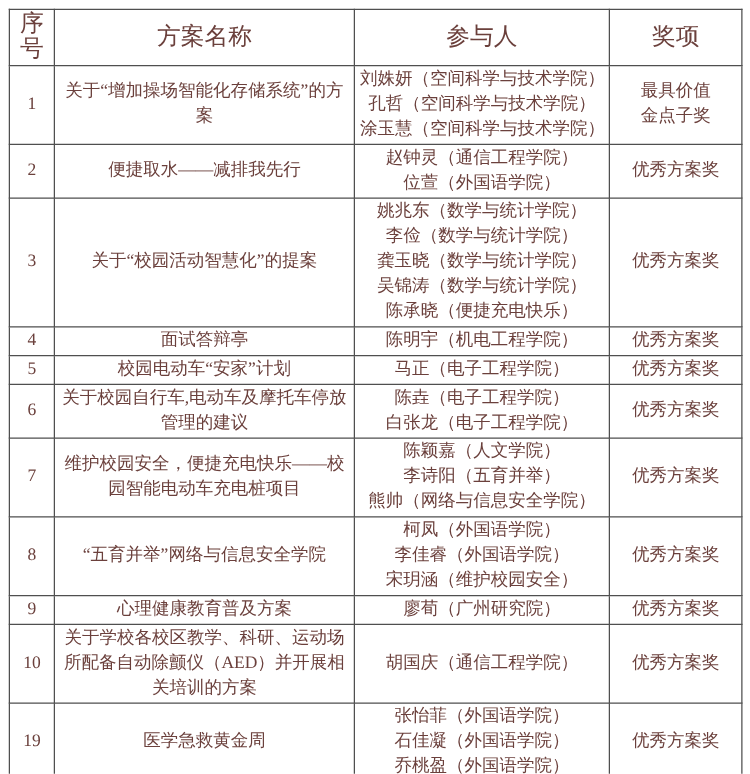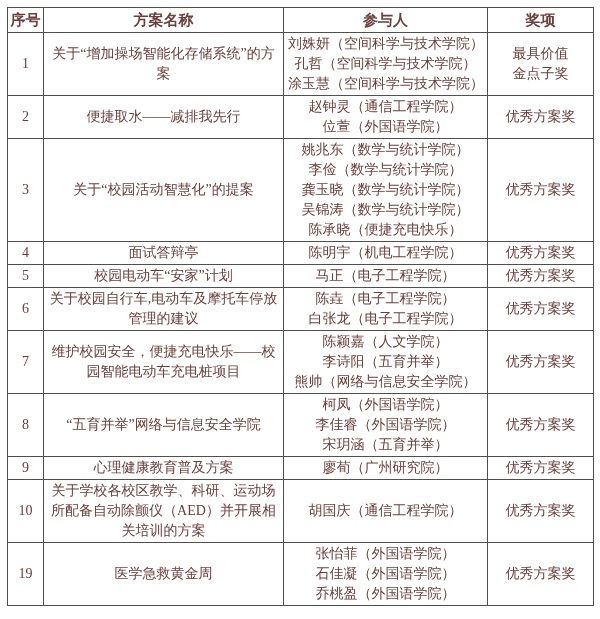--- a/index.html
+++ b/index.html
@@ -29,22 +29,22 @@
     border:1px solid var(--border-color);
     text-align:center;
     vertical-align:middle;
     font-size:14px;
     line-height:20px;
     padding:1px 4px;
     overflow:hidden;
     word-break:break-all;
   }
   .award-table th{
-    font-weight:bold;
-    font-size:15px;
+    font-weight:normal;
+    font-size:19px;
     padding:2px 2px;
   }
   .cell-line{
     white-space:nowrap;
   }
 </style>
 </head>
 <body>
 
 <table class="award-table">
@@ -143,21 +143,21 @@
         <td>
           <div class="cell-line">优秀方案奖</div>
         </td>
       </tr>
       <tr>
         <td>8</td>
         <td>“五育并举”网络与信息安全学院</td>
         <td>
           <div class="cell-line">柯凤（外国语学院）</div>
           <div class="cell-line">李佳睿（外国语学院）</div>
-          <div class="cell-line">宋玥涵（五育并举）</div>
+          <div class="cell-line">宋玥涵（维护校园安全）</div>
         </td>
         <td>
           <div class="cell-line">优秀方案奖</div>
         </td>
       </tr>
       <tr>
         <td>9</td>
         <td>心理健康教育普及方案</td>
         <td>
           <div class="cell-line">廖荀（广州研究院）</div>

